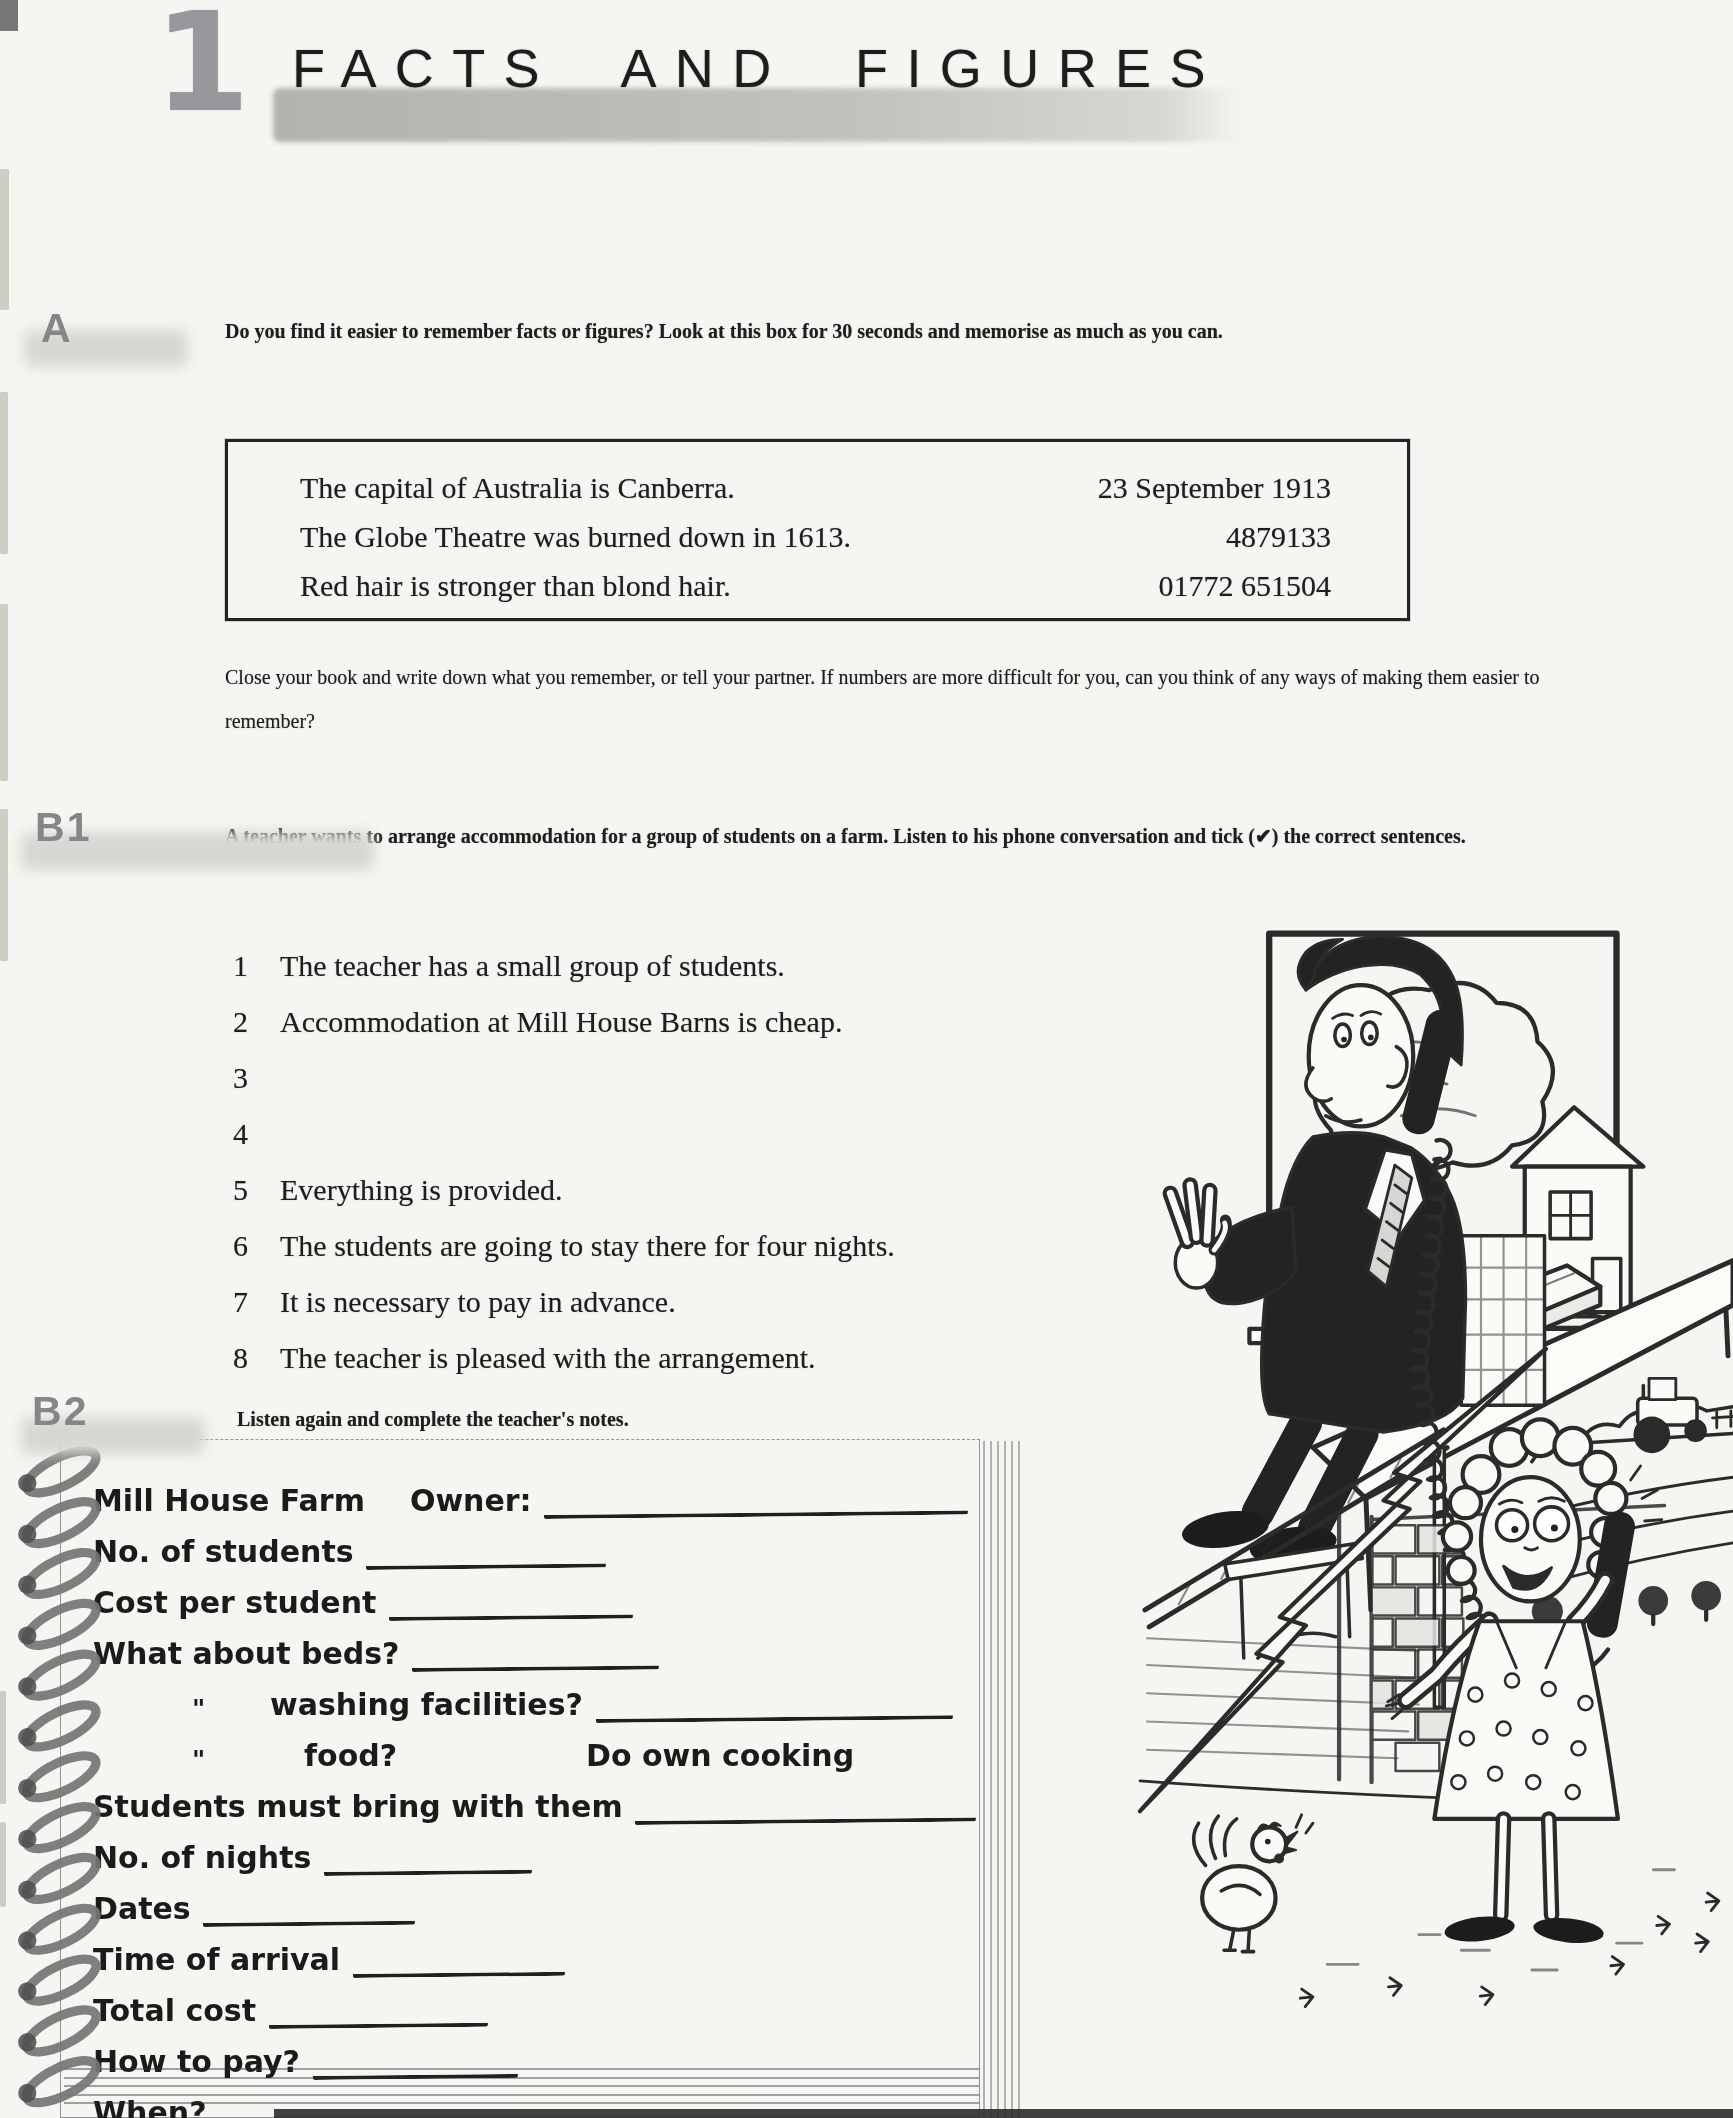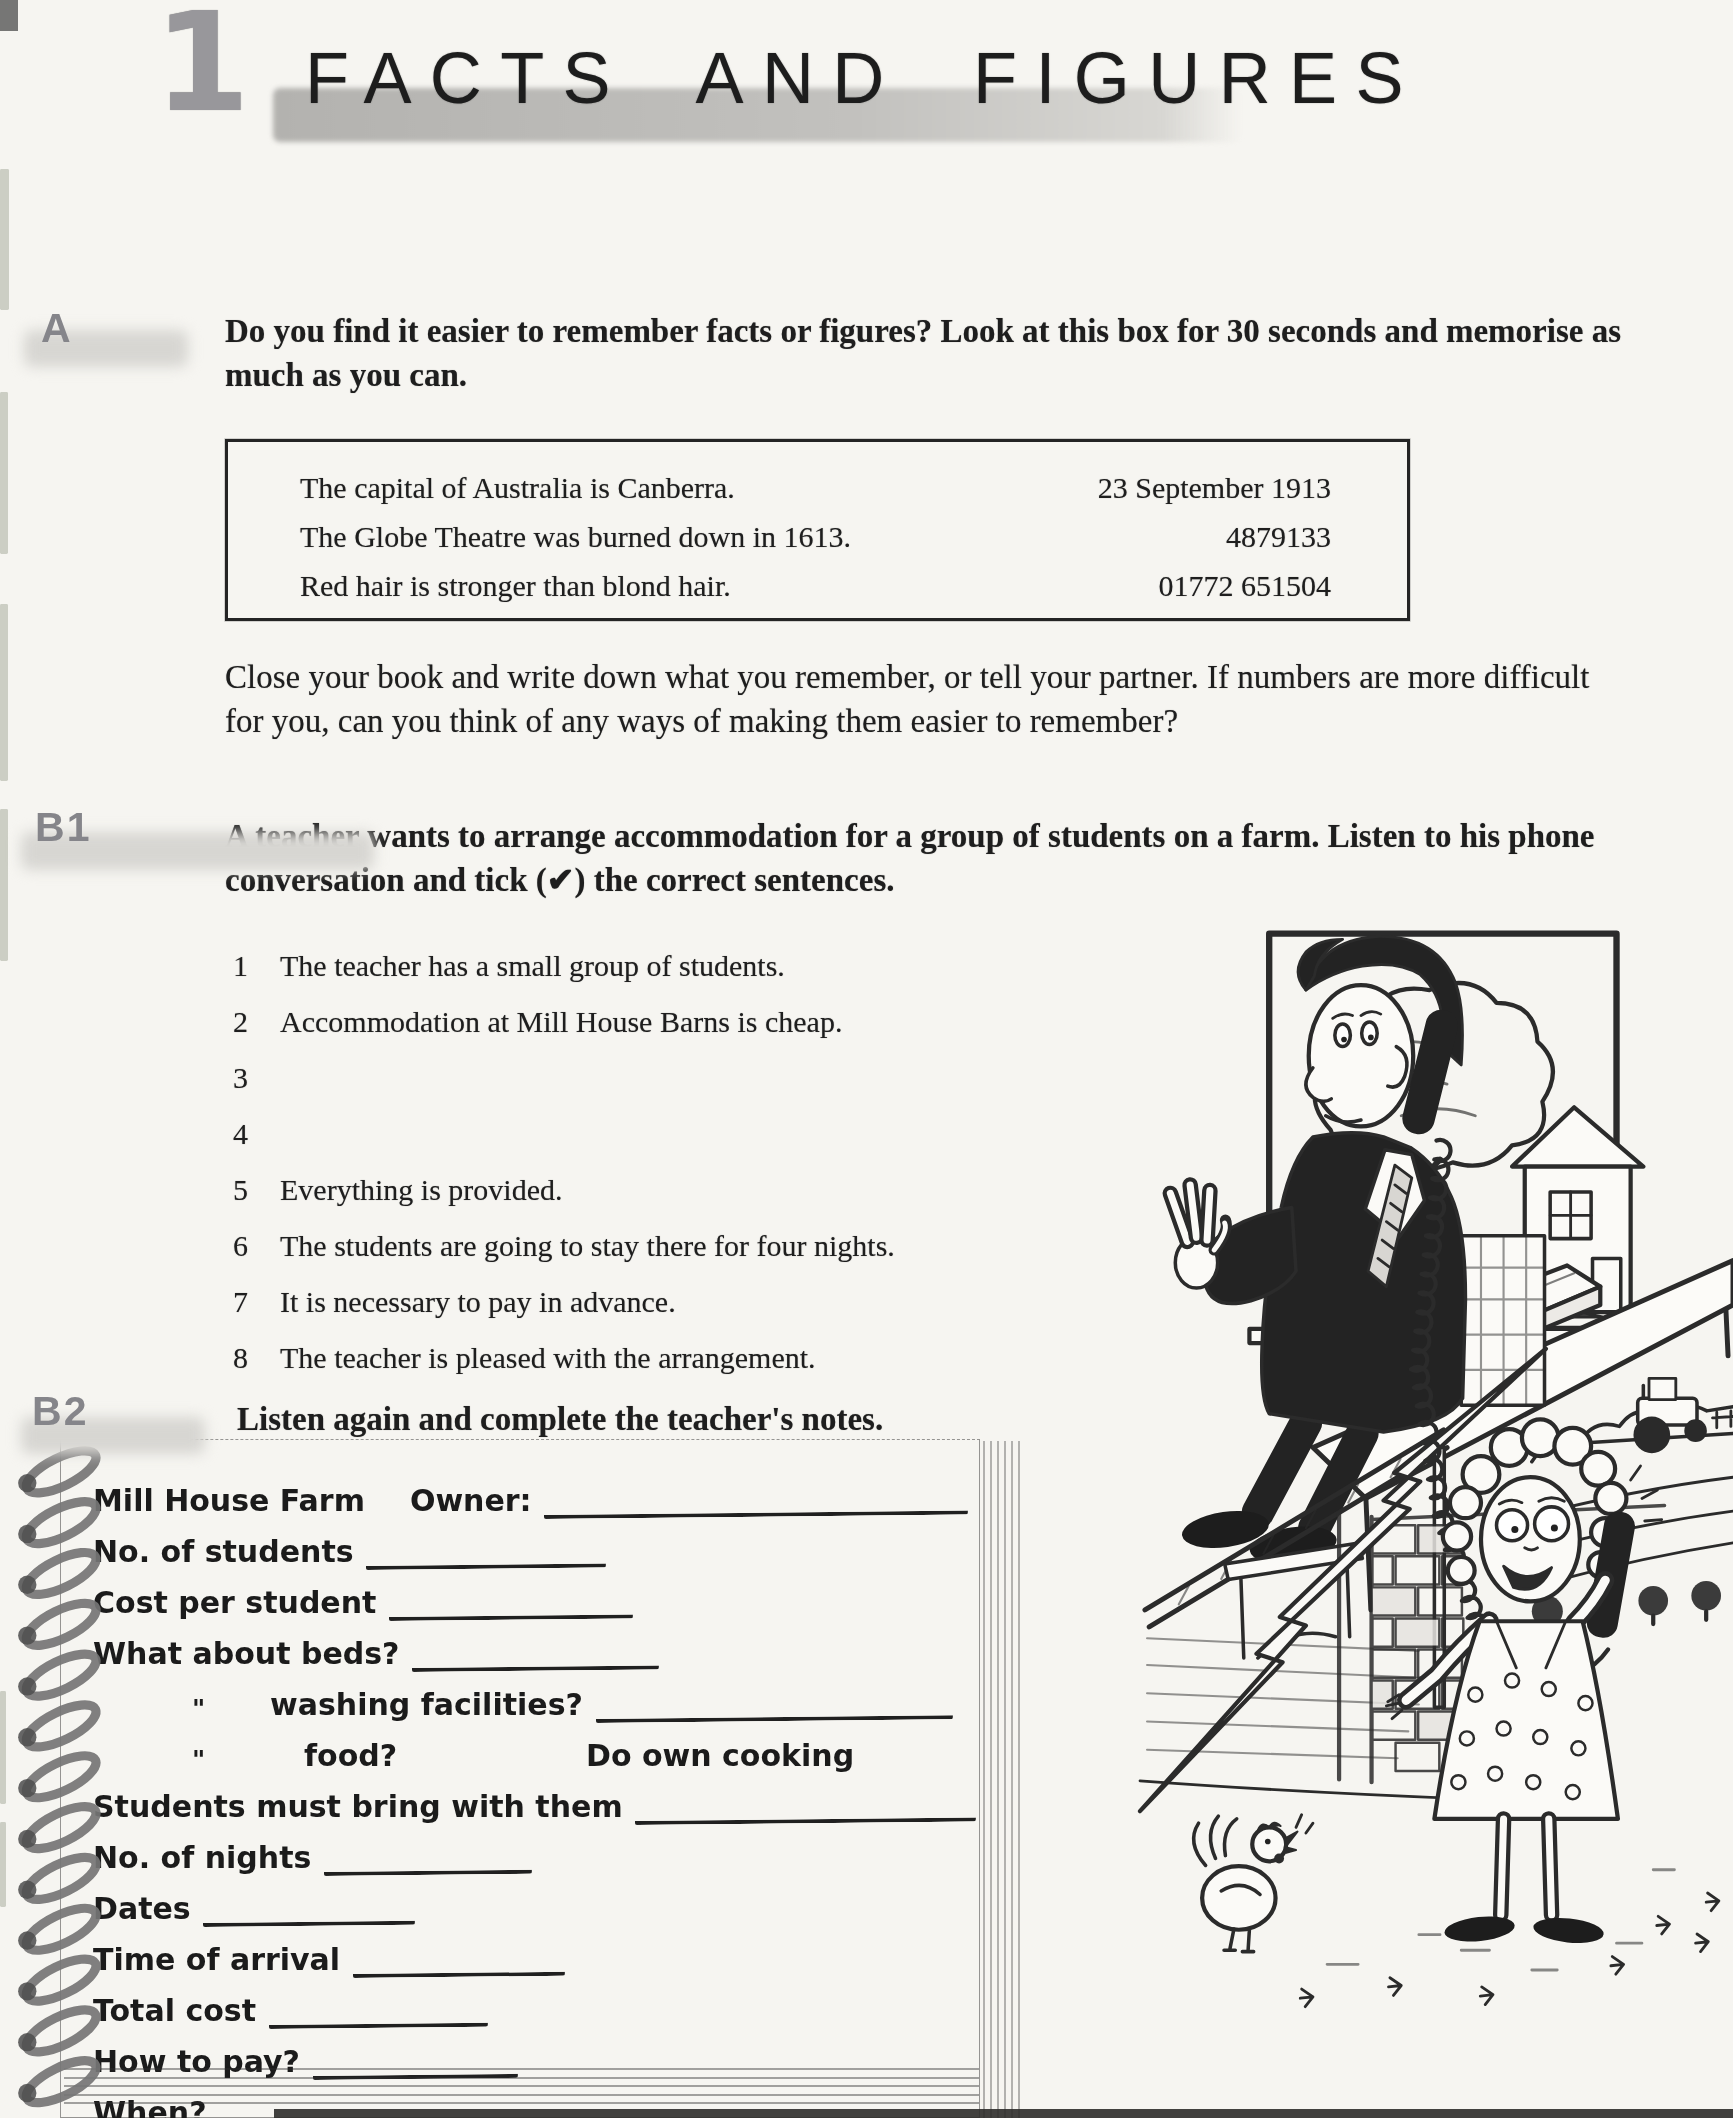--- a/index.html
+++ b/index.html
@@ -14,33 +14,33 @@
     position:absolute;left:154px;top:-5.6px;
     font-family:"DejaVu Sans",sans-serif;font-weight:700;font-size:138px;line-height:1;
     color:#98979b;filter:blur(0.4px);
   }
   .title-band{
     position:absolute;left:273px;top:88px;width:969px;height:54px;
     background:linear-gradient(90deg,#b3b2af 0%,#c2c1be 60%,#d8d7d3 92%,rgba(216,215,211,0) 100%);
     border-radius:7px;filter:blur(2.8px);
   }
   .page-title{
-    position:absolute;left:305px;top:37px;
-    font-family:"Liberation Sans",sans-serif;font-weight:400;font-size:72px;
+    position:absolute;left:292px;top:37px;
+    font-family:"Liberation Sans",sans-serif;font-weight:400;font-size:54px;
     letter-spacing:18.4px;word-spacing:32px;color:#1d1d1d;
     text-shadow:0 0 1.4px rgba(20,20,20,.4);
   }
   
   .sec-label{
     position:absolute;font-family:"Liberation Sans",sans-serif;font-weight:700;
     font-size:41px;color:#85858a;letter-spacing:2.1px;filter:blur(0.4px);z-index:2;
   }
   .sec-smear{position:absolute;background:#d7d6d2;border-radius:8.5px;filter:blur(6.4px);z-index:1;}
   
-  .para{position:absolute;font-size:33px;line-height:44px;}
+  .para{position:absolute;font-size:20px;line-height:44px;}
   .bold{font-weight:700;}
   
   .facts-box{
     position:absolute;left:225px;top:439px;width:1185px;height:182px;
     border:3.5px solid #242424;box-shadow:0 0 0 0.7px rgba(40,40,40,.25);
     box-sizing:border-box;padding:21px 76px 0 72px;
   }
   .fact-row{display:flex;justify-content:space-between;font-size:30px;line-height:49px;}
   .fact-row .figure{text-align:right;}
   

